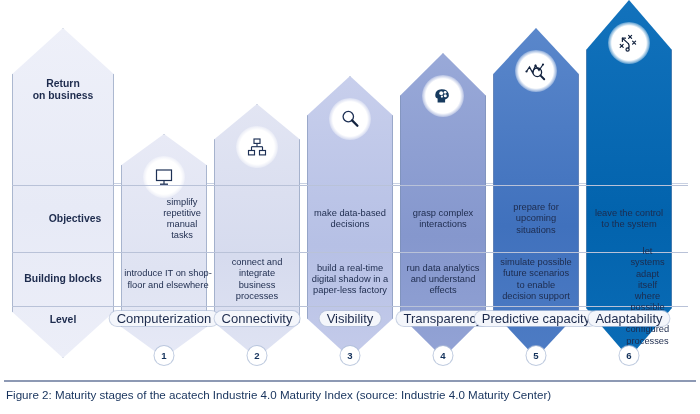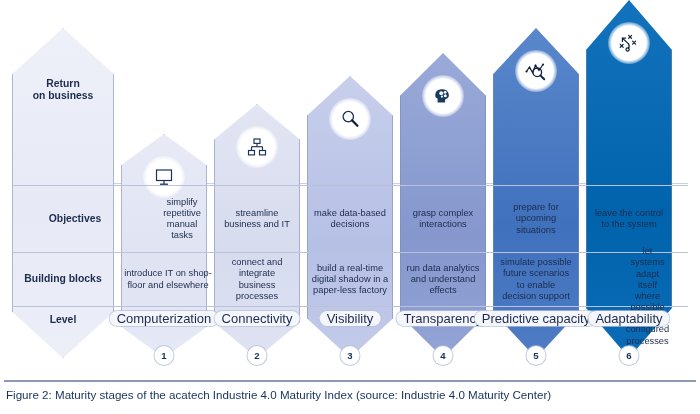--- a/index.html
+++ b/index.html
@@ -204,24 +204,20 @@
     <span>Building blocks</span>
   </div>
   <div class="rowtext bold" style="left:12px;top:307px;width:102px;height:26px;">
     <span>Level</span>
   </div>
 
   <div class="rowtext" style="left:121px;top:186px;width:86px;height:66px;padding-left:39px;">
     <span style="white-space:pre-line;">simplify repetitive
 manual tasks</span>
     </div>
-  <div class="rowtext" style="left:214px;top:186px;width:86px;height:66px;">
-    <span style="white-space:pre-line;">streamline
-business and IT</span>
-    </div>
   <div class="rowtext" style="left:307px;top:186px;width:86px;height:66px;">
     <span style="white-space:pre-line;">make data-based
 decisions</span>
     </div>
   <div class="rowtext" style="left:400px;top:186px;width:86px;height:66px;">
     <span style="white-space:pre-line;">grasp complex
 interactions</span>
     </div>
   <div class="rowtext" style="left:493px;top:186px;width:86px;height:66px;">
     <span style="white-space:pre-line;">prepare for

